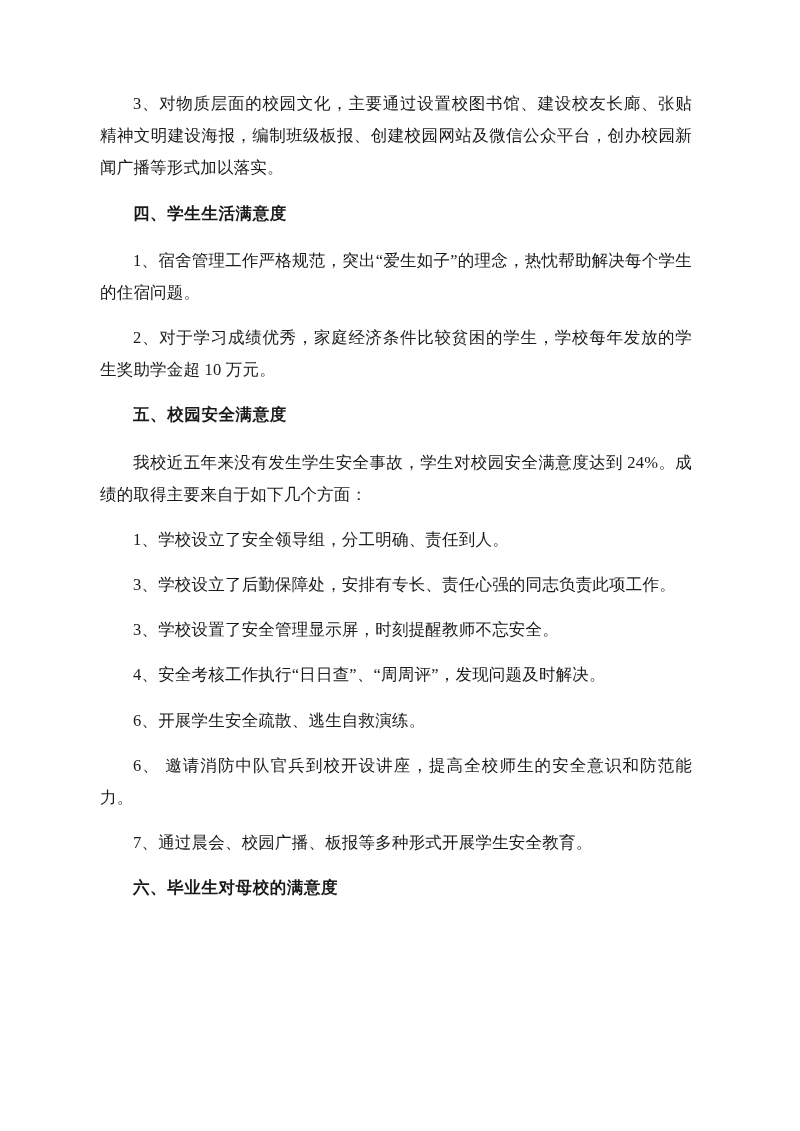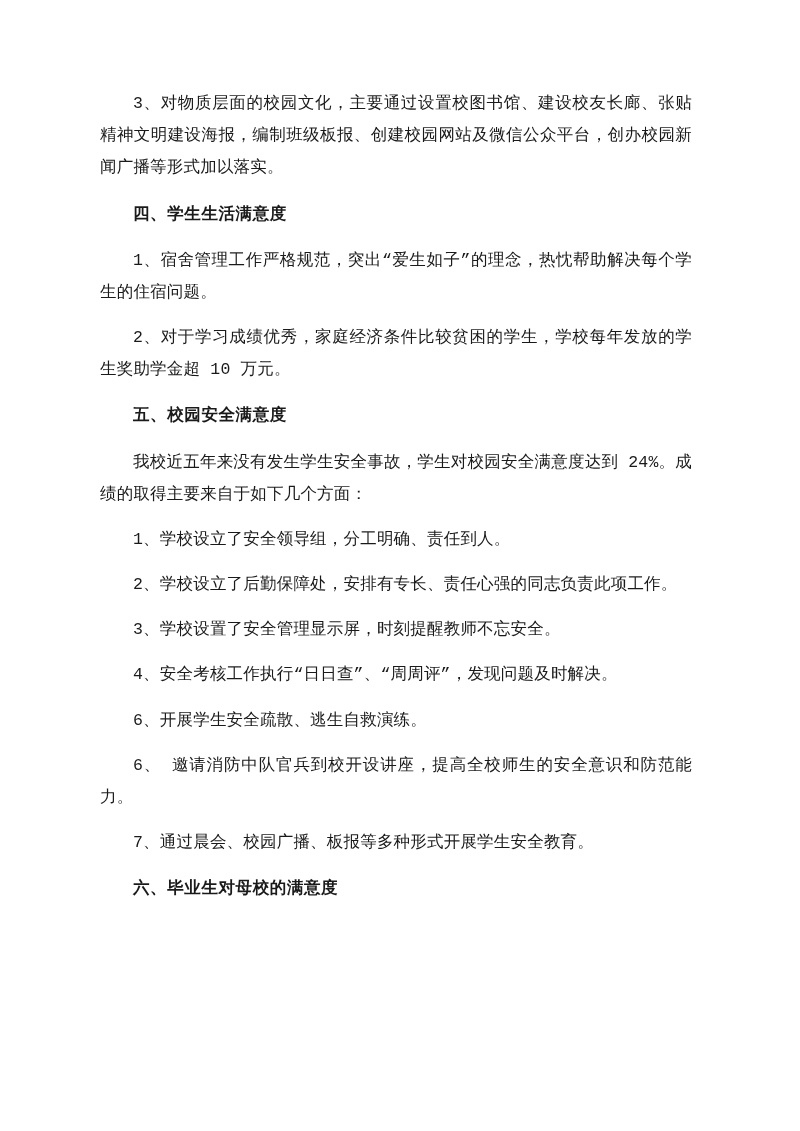--- a/index.html
+++ b/index.html
@@ -25,21 +25,20 @@
   .doc-body {
     font-size: 16.5px;
     line-height: 1.95;
     text-align: justify;
     text-justify: inter-ideograph;
   }
   p.para {
     margin: 0 0 13px 0;
     text-indent: 2em;
     letter-spacing: 0.2px;
-    font-family: Liberation Mono, monospace;
   }
   p.heading {
     margin: 12px 0 15px 0;
     text-indent: 2em;
     font-weight: bold;
     letter-spacing: 0.6px;
   }
   p.para:last-child {
     margin-bottom: 0;
   }
@@ -49,21 +48,21 @@
 
 <div class="page">
   <div class="doc-body" id="doc-body">
       <p class="para">3、对物质层面的校园文化，主要通过设置校图书馆、建设校友长廊、张贴精神文明建设海报，编制班级板报、创建校园网站及微信公众平台，创办校园新闻广播等形式加以落实。</p>
       <p class="heading">四、学生生活满意度</p>
       <p class="para">1、宿舍管理工作严格规范，突出“爱生如子”的理念，热忱帮助解决每个学生的住宿问题。</p>
       <p class="para">2、对于学习成绩优秀，家庭经济条件比较贫困的学生，学校每年发放的学生奖助学金超 10 万元。</p>
       <p class="heading">五、校园安全满意度</p>
       <p class="para">我校近五年来没有发生学生安全事故，学生对校园安全满意度达到 24%。成绩的取得主要来自于如下几个方面：</p>
       <p class="para">1、学校设立了安全领导组，分工明确、责任到人。</p>
-      <p class="para">2、学校设立了后勤保障处，安排有专长、责任心强的同志负责此项工作。</p>
+      <p class="para">3、学校设立了后勤保障处，安排有专长、责任心强的同志负责此项工作。</p>
       <p class="para">3、学校设置了安全管理显示屏，时刻提醒教师不忘安全。</p>
       <p class="para">4、安全考核工作执行“日日查”、“周周评”，发现问题及时解决。</p>
       <p class="para">6、开展学生安全疏散、逃生自救演练。</p>
       <p class="para">6、 邀请消防中队官兵到校开设讲座，提高全校师生的安全意识和防范能力。</p>
       <p class="para">7、通过晨会、校园广播、板报等多种形式开展学生安全教育。</p>
       <p class="heading">六、毕业生对母校的满意度</p>
     </div>
 </div>
 
 </body></html>

